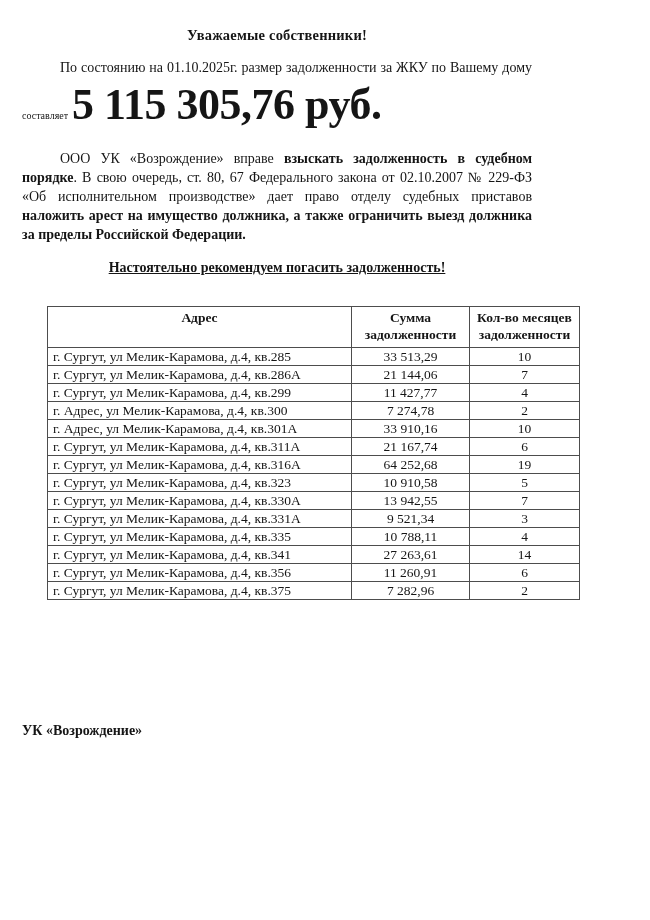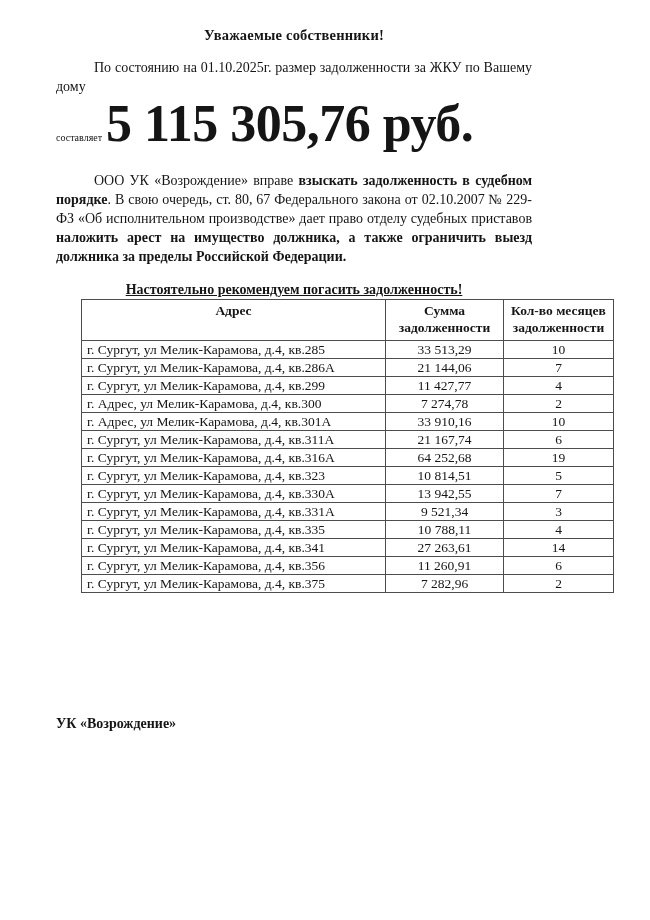--- a/index.html
+++ b/index.html
@@ -11,21 +11,21 @@
     width: 650px;
     height: 920px;
     overflow: hidden;
     font-family: "Liberation Serif", "DejaVu Serif", serif;
     color: #151515;
   }
   .page {
     box-sizing: border-box;
     width: 554px;
     height: 920px;
-    padding: 26px 22px 0 56px;
+    padding: 26px 22px 0 22px;
     background: #ffffff;
   }
   .doc-title {
     text-align: center;
     font-weight: bold;
     font-size: 14.5px;
     line-height: 18px;
     letter-spacing: 0.2px;
   }
   .intro {
@@ -38,21 +38,21 @@
   }
   .amount-line {
     margin-top: 2px;
     white-space: nowrap;
     line-height: 52px;
   }
   .amount-prefix {
     font-size: 10px;
   }
   .amount-big {
-    font-size: 52px;
+    font-size: 44px;
     font-weight: bold;
     letter-spacing: -0.5px;
   }
   .legal {
     margin-top: 7px;
     font-size: 14px;
     line-height: 19px;
     text-align: justify;
     text-indent: 38px;
   }
@@ -61,20 +61,21 @@
   }
   .recommendation {
     margin-top: 15px;
     text-align: center;
     font-weight: bold;
     font-size: 14px;
     line-height: 18px;
     text-decoration: underline;
   }
   table.debt {
+    margin-top: 29px;
     margin-left: 25px;
     border-collapse: collapse;
     table-layout: fixed;
     width: 532px;
   }
   table.debt col.c-addr   { width: 304px; }
   table.debt col.c-sum    { width: 118px; }
   table.debt col.c-months { width: 110px; }
   table.debt th, table.debt td {
     border: 1px solid #4d4d4d;
@@ -177,21 +178,21 @@
     </tr>
 
     <tr>
       <td class="addr">г. Сургут, ул Мелик-Карамова, д.4, кв.316А</td>
       <td class="sum">64 252,68</td>
       <td class="months">19</td>
     </tr>
 
     <tr>
       <td class="addr">г. Сургут, ул Мелик-Карамова, д.4, кв.323</td>
-      <td class="sum">10 814,51</td>
+      <td class="sum">10 910,58</td>
       <td class="months">5</td>
     </tr>
 
     <tr>
       <td class="addr">г. Сургут, ул Мелик-Карамова, д.4, кв.330А</td>
       <td class="sum">13 942,55</td>
       <td class="months">7</td>
     </tr>
 
     <tr>

